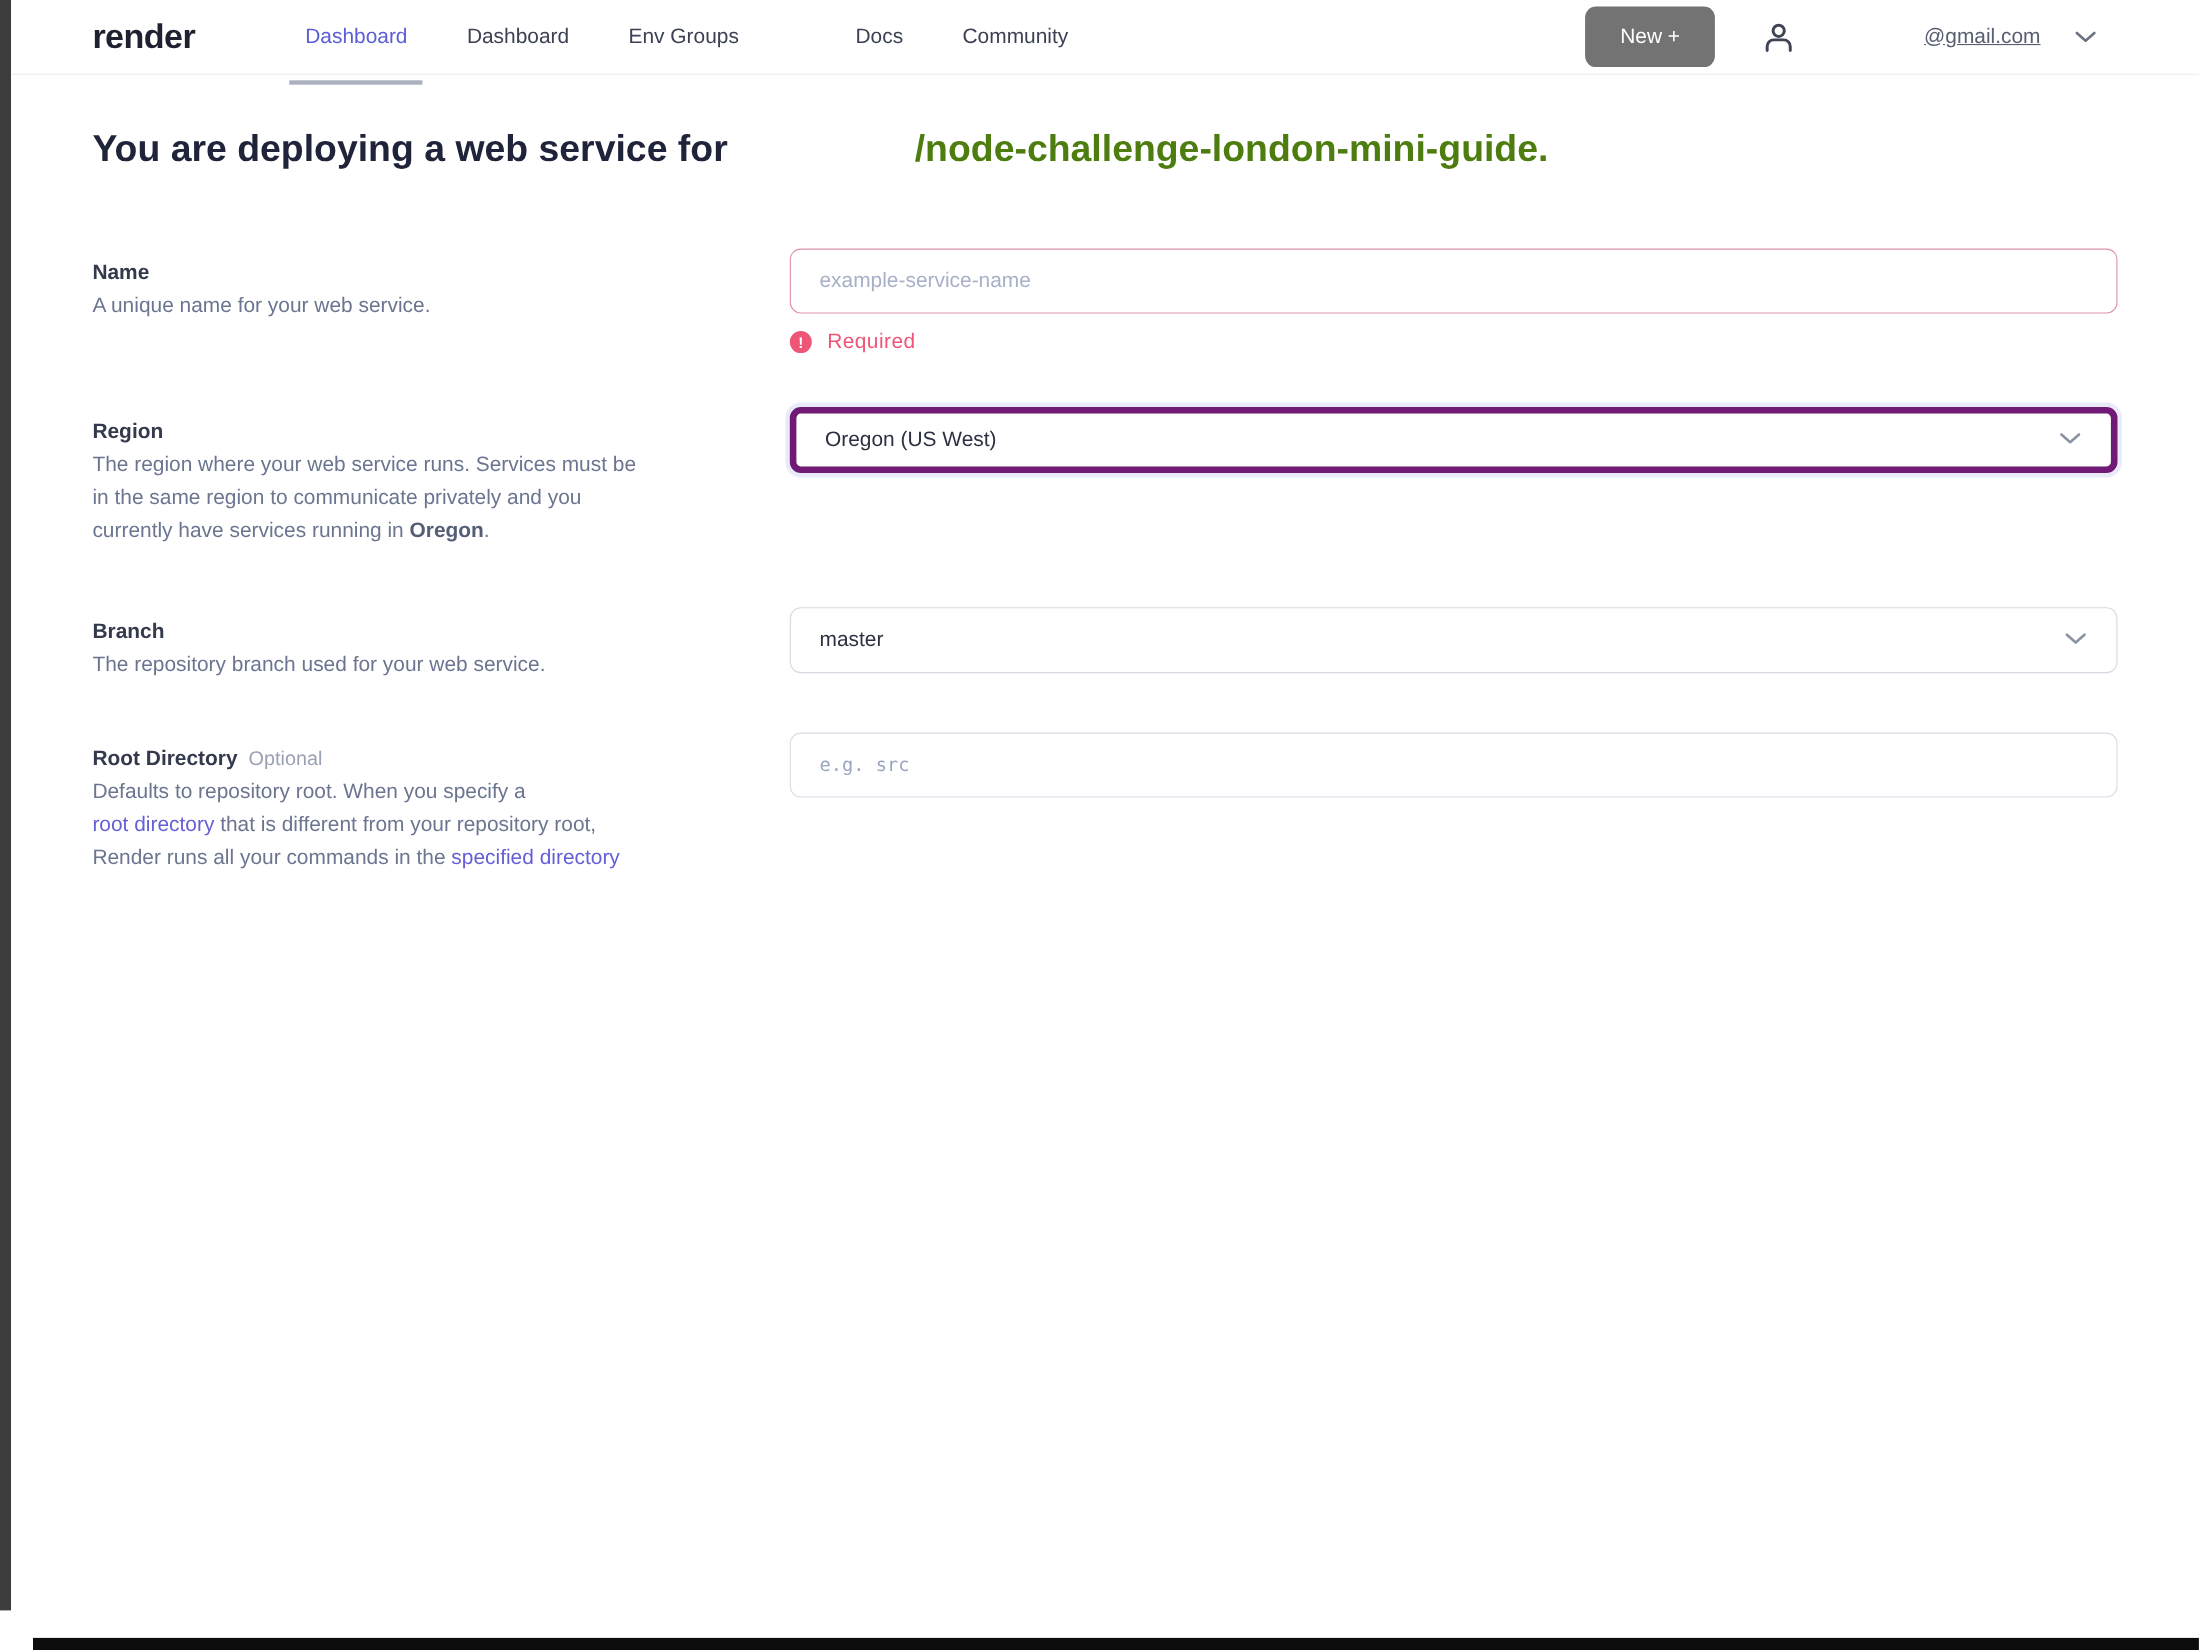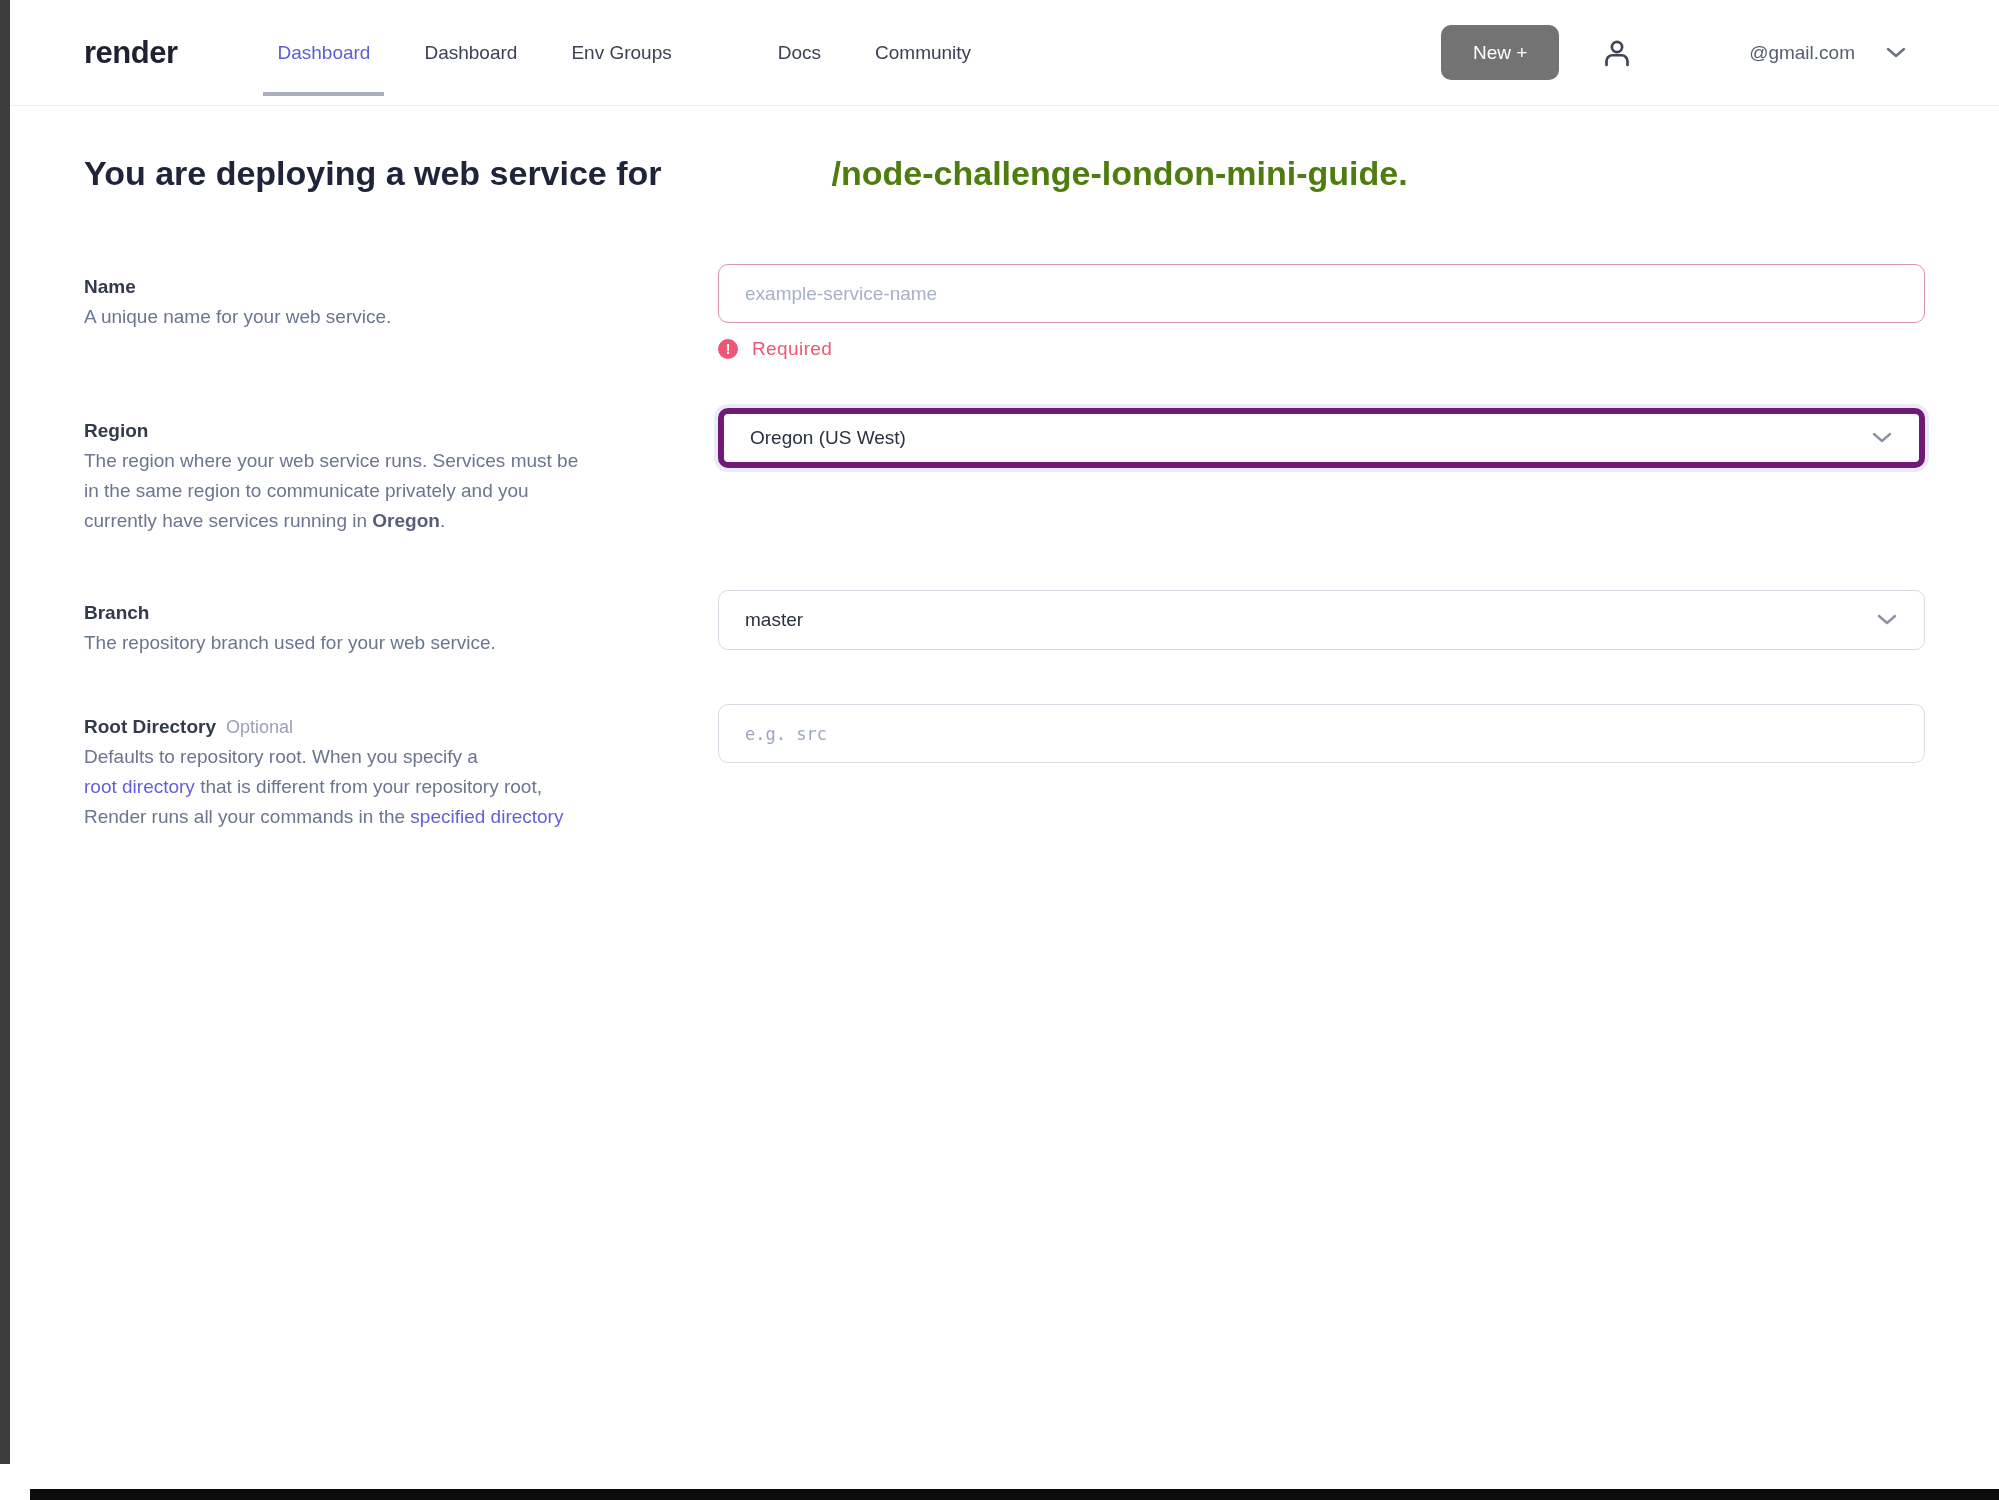--- a/index.html
+++ b/index.html
@@ -17,21 +17,21 @@
     position: absolute; left: 0; top: 0; width: 10px; height: 1464px;
     background: #3d3d3d;
   }
   .bottom-bar {
     position: absolute; left: 30px; right: 0; bottom: 0; height: 11px;
     background: #0c0c0c;
   }
 
   
   .topnav {
-    height: 106px;
+    height: 68px;
     display: flex;
     align-items: center;
     padding: 0 92px 0 84px;
     border-bottom: 1px solid #ebedf1;
     background: #fff;
   }
   .logo {
     font-size: 31px;
     font-weight: 700;
     letter-spacing: -0.5px;
@@ -80,21 +80,21 @@
     width: 40px; height: 40px;
     display: flex; align-items: center; justify-content: center;
     cursor: pointer;
   }
   .account {
     display: flex;
     align-items: center;
     cursor: pointer;
   }
   .redacted-email-gap { display: inline-block; width: 112px; height: 1px; }
-  .account-email { font-size: 19px; color: #565e70; }
+  .account-email { font-size: 19px; color: #565e70; text-decoration: underline; }
   .account-chevron { margin-left: 30px; display: flex; align-items: center; }
 
   
   .content { padding: 46px 0 0 84px; }
 
   .page-title {
     font-size: 34px;
     font-weight: 700;
     color: #20243a;
     line-height: 42px;

